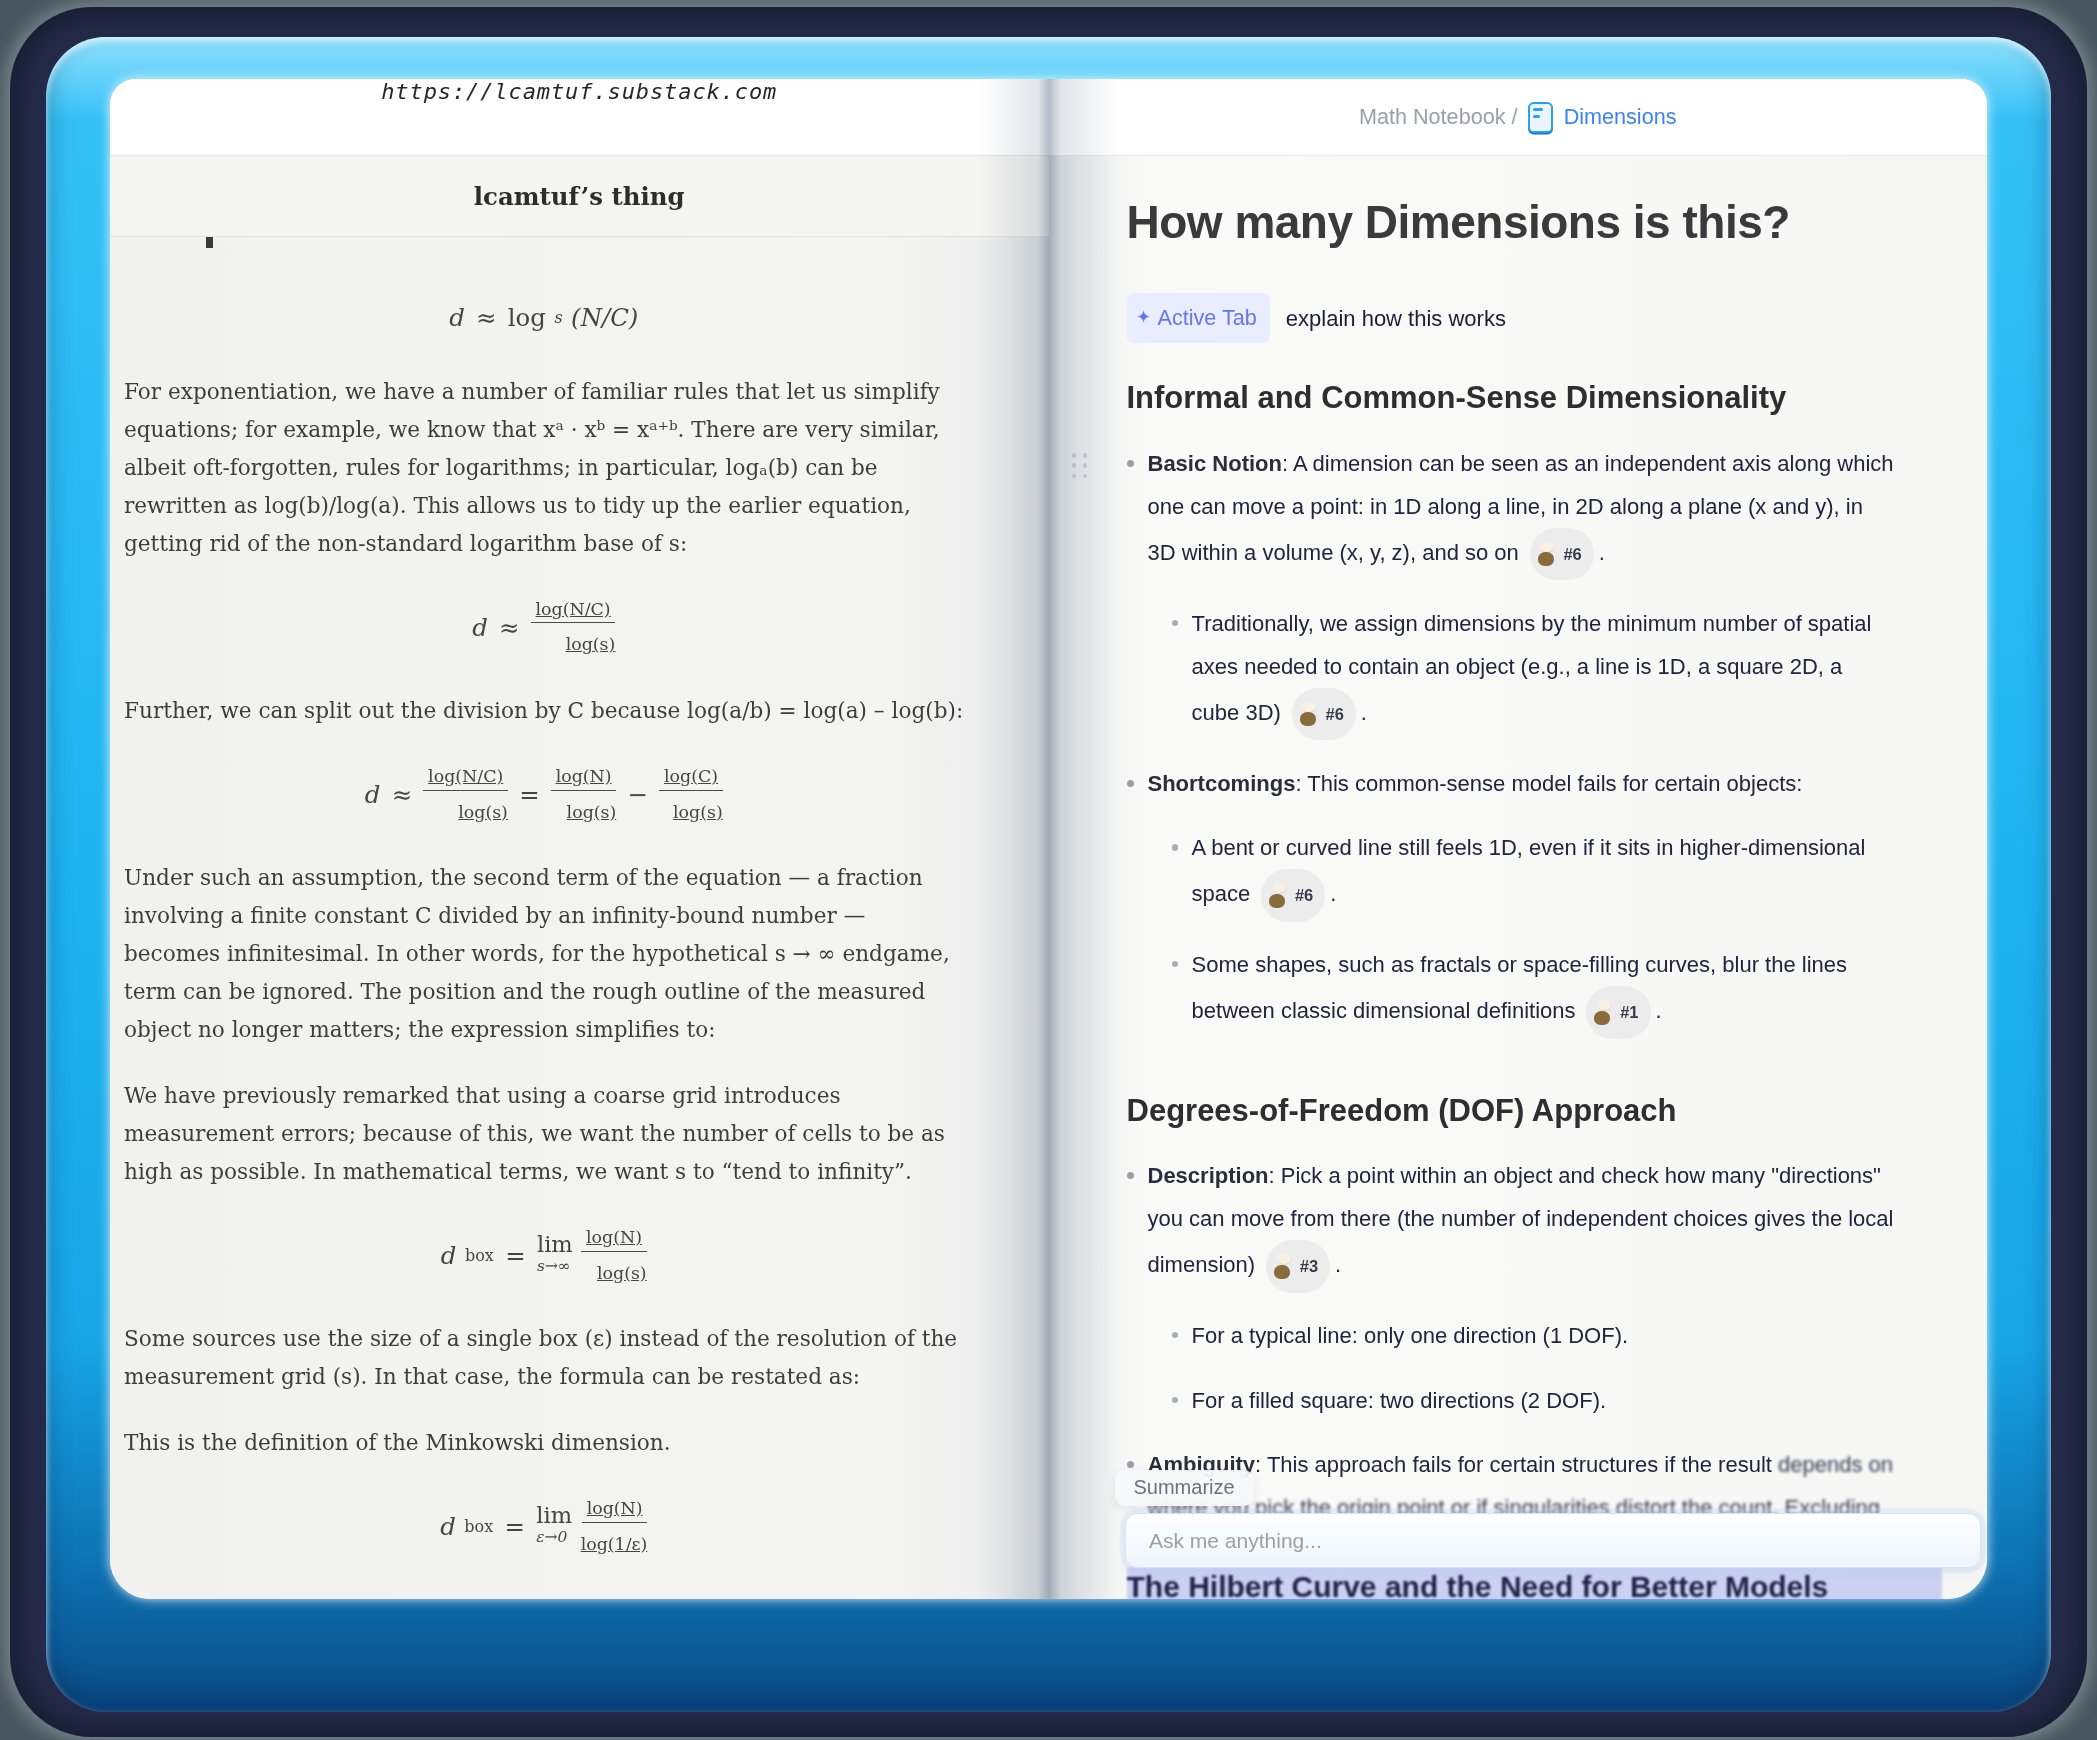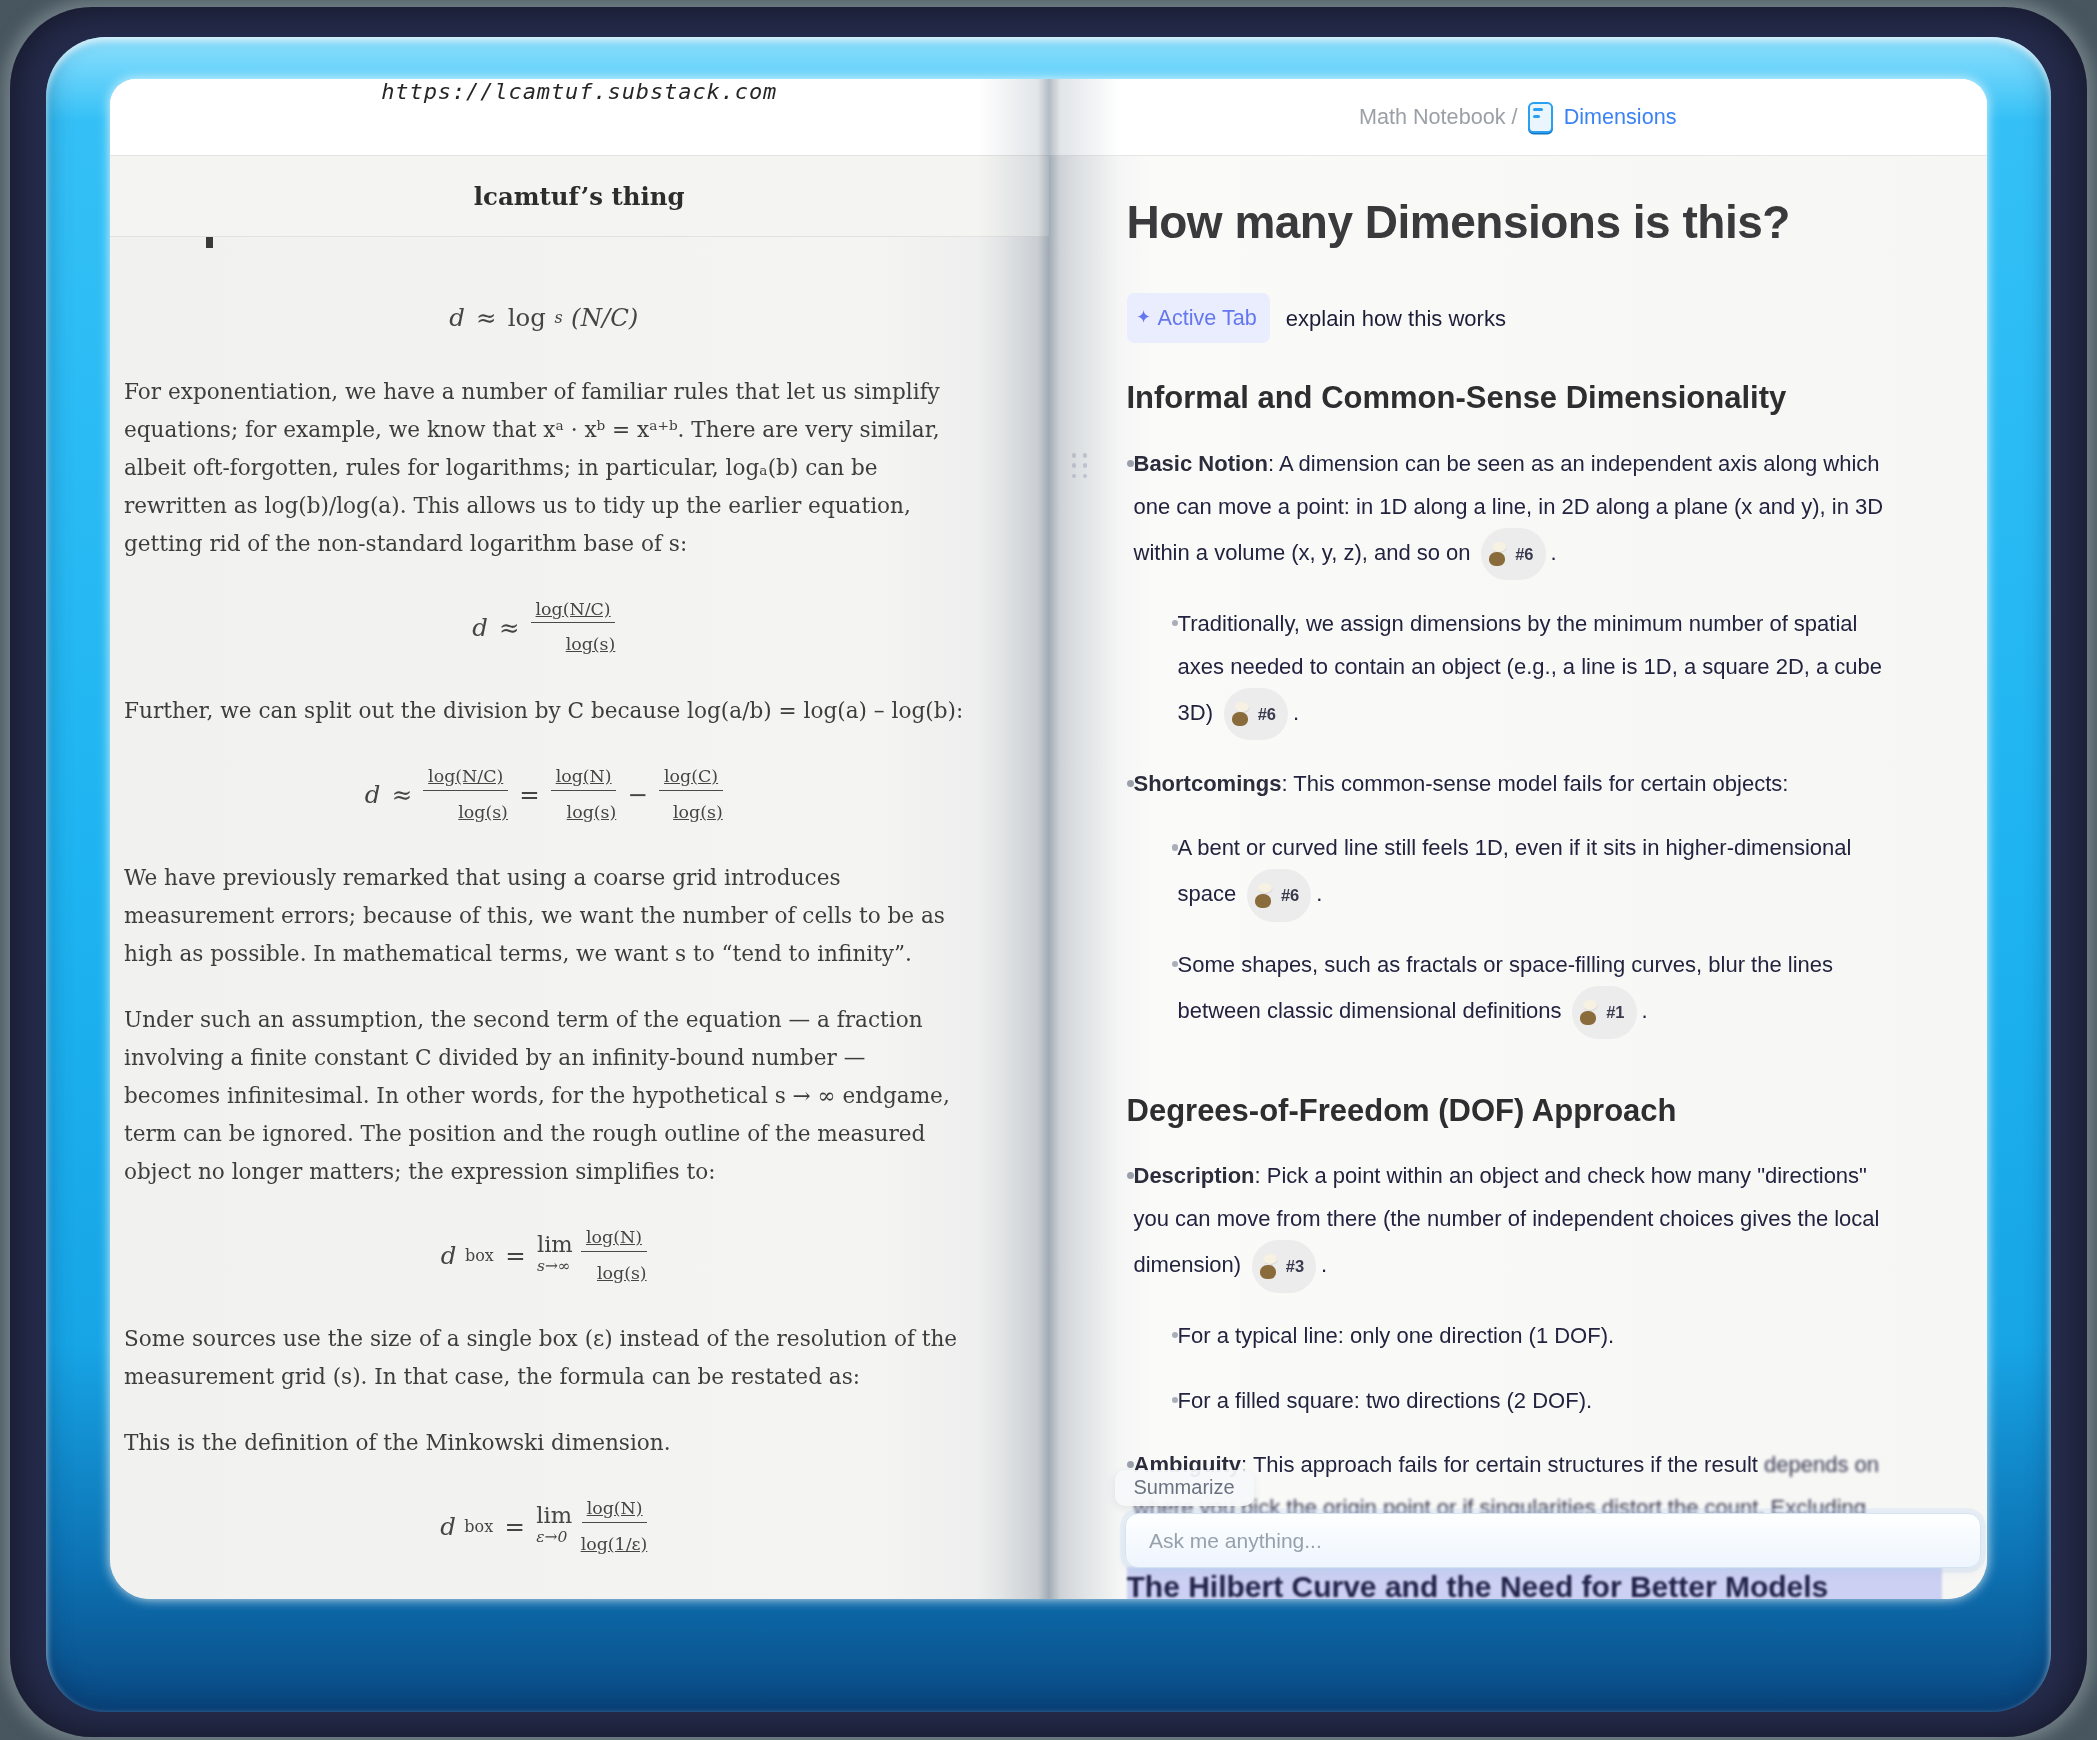--- a/index.html
+++ b/index.html
@@ -61,21 +61,21 @@
   .rp-content{padding:40px 92px 0 78px;color:#23233f;font-size:22px;line-height:43px;position:relative;}
   .rp-title{font-size:46px;line-height:52px;font-weight:700;color:#3a3a3d;letter-spacing:-0.5px;margin:0 0 45px 0;}
   .active-row{display:flex;align-items:center;gap:16px;margin:0 0 36px 0;}
   .active-pill{display:inline-flex;align-items:center;gap:6.6px;background:#e9edfe;border-radius:7.5px;
     padding:2.8px 13px 4.7px 9.4px;color:#6577ee;font-size:21.6px;}
   .sparkle{font-size:18px;line-height:18px;}
   .active-prompt{color:#1d1d38;}
   .rp-h2{font-size:31px;line-height:38px;font-weight:700;color:#2e2e31;margin:0 0 24.4px 0;}
   .gap-big{margin-top:53px;}
   ul.blist{list-style:none;margin:0 0 42px 0;padding:0;}
-  .li{display:flex;margin-bottom:21.6px;position:relative;}
+  .li{display:flex;gap:14px;margin-bottom:21.6px;position:relative;}
   .li .dot{width:7px;height:7px;border-radius:50%;background:#9aa0ab;flex:none;margin-top:18px;}
   .li.lvl2{margin-left:45px;}
   .li.lvl2 .dot{width:6.1px;height:6.1px;background:#a9aeb8;}
   .li .txt{flex:1;}
   .lead{font-weight:700;color:#2c2c3c;}
   .badge{display:inline-flex;align-items:center;gap:5.6px;background:#ececec;border-radius:470px;
     padding:4.7px 12.2px 4.7px 6.6px;margin:0 4.7px;vertical-align:-6.6px;}
   .badge-num{font-size:16.5px;color:#3a3a4e;font-weight:600;}
   .mascot{position:relative;width:21.6px;height:24.4px;flex:none;}
   .mascot .bubble{position:absolute;top:0;left:4.2px;width:14px;height:10px;background:#f6f1e2;
@@ -152,22 +152,22 @@
           <span class="num">log(N)</span>
           <span class="den">log(s)</span>
         </span>
         <span class="rel">−</span>
         <span class="frac">
           <span class="num">log(C)</span>
           <span class="den">log(s)</span>
         </span>
       </div>
 
+      <p>Under such an assumption, the second term of the equation — a fraction involving a finite constant C divided by an infinity-bound number — becomes infinitesimal. In other words, for the hypothetical s → ∞ endgame, term can be ignored. The position and the rough outline of the measured object no longer matters; the expression simplifies to:</p>
       <p>We have previously remarked that using a coarse grid introduces measurement errors; because of this, we want the number of cells to be as high as possible. In mathematical terms, we want s to “tend to infinity”.</p>
-      <p>Under such an assumption, the second term of the equation — a fraction involving a finite constant C divided by an infinity-bound number — becomes infinitesimal. In other words, for the hypothetical s → ∞ endgame, term can be ignored. The position and the rough outline of the measured object no longer matters; the expression simplifies to:</p>
 
       <div class="formula">
         <span>d</span>
           <sub class="fn">box</sub>
         <span class="rel">=</span>
         <span class="lim">
           <span class="lim-top">lim</span>
           <span class="lim-sub">s→∞</span>
         </span>
         <span class="frac">

